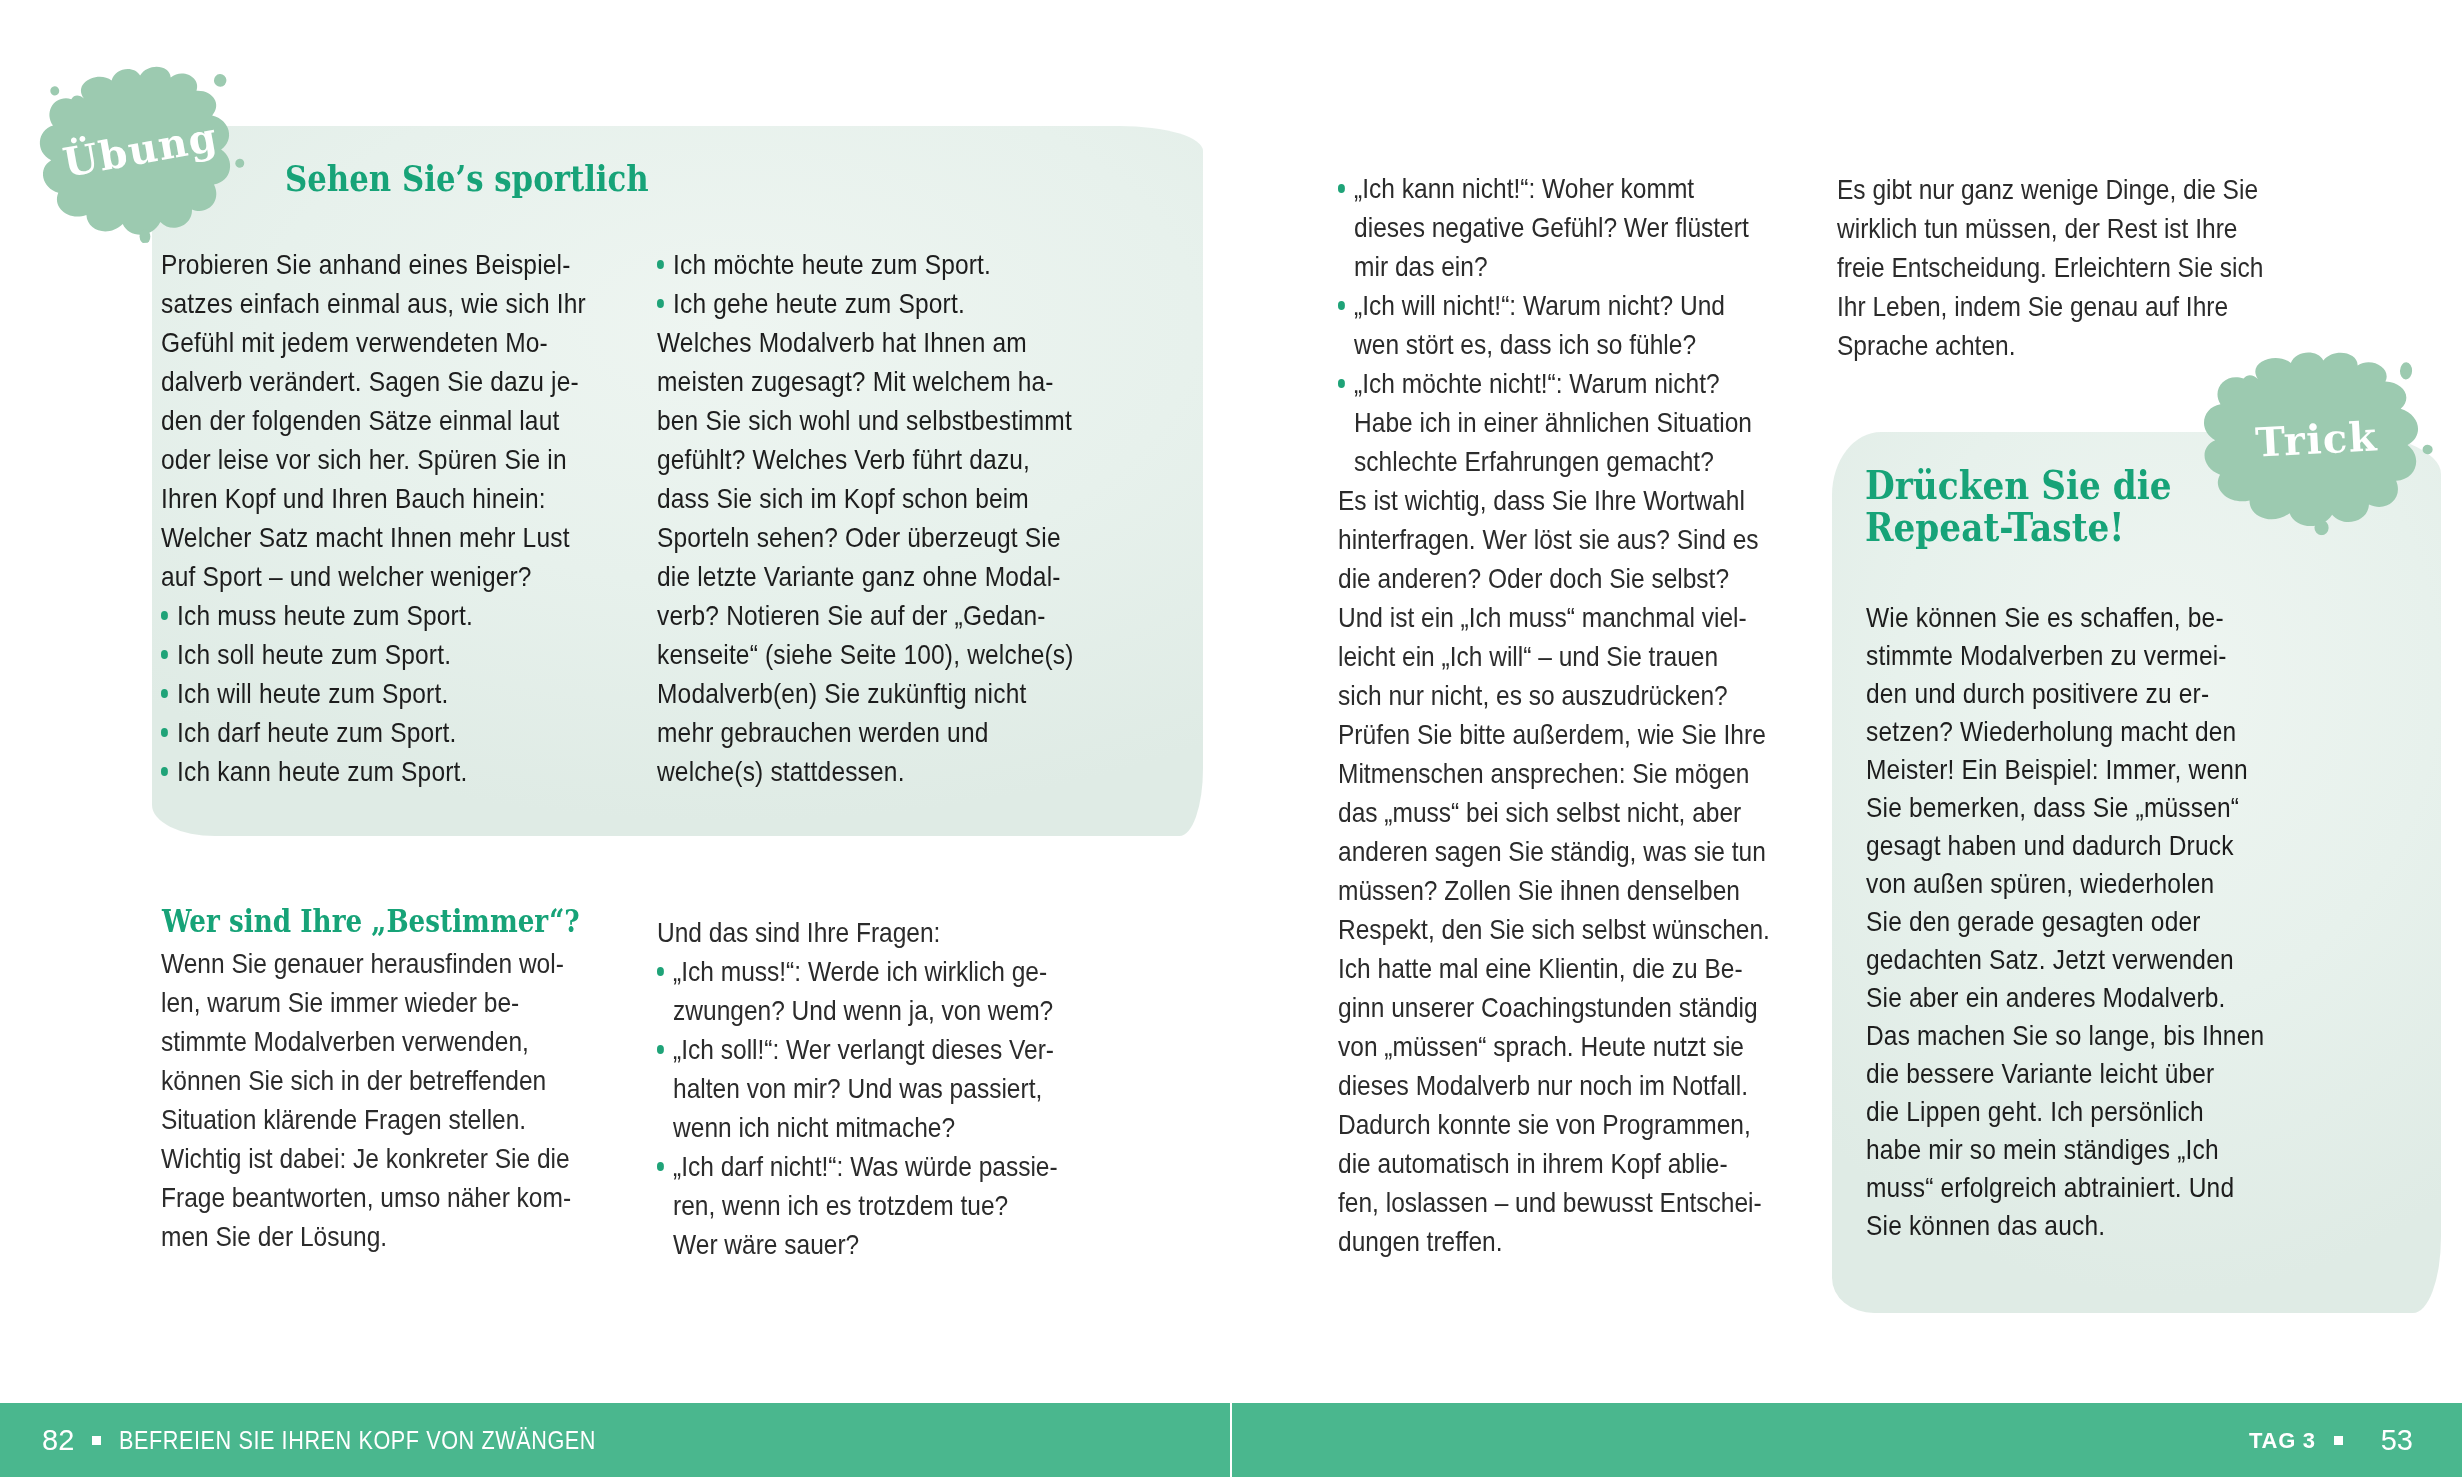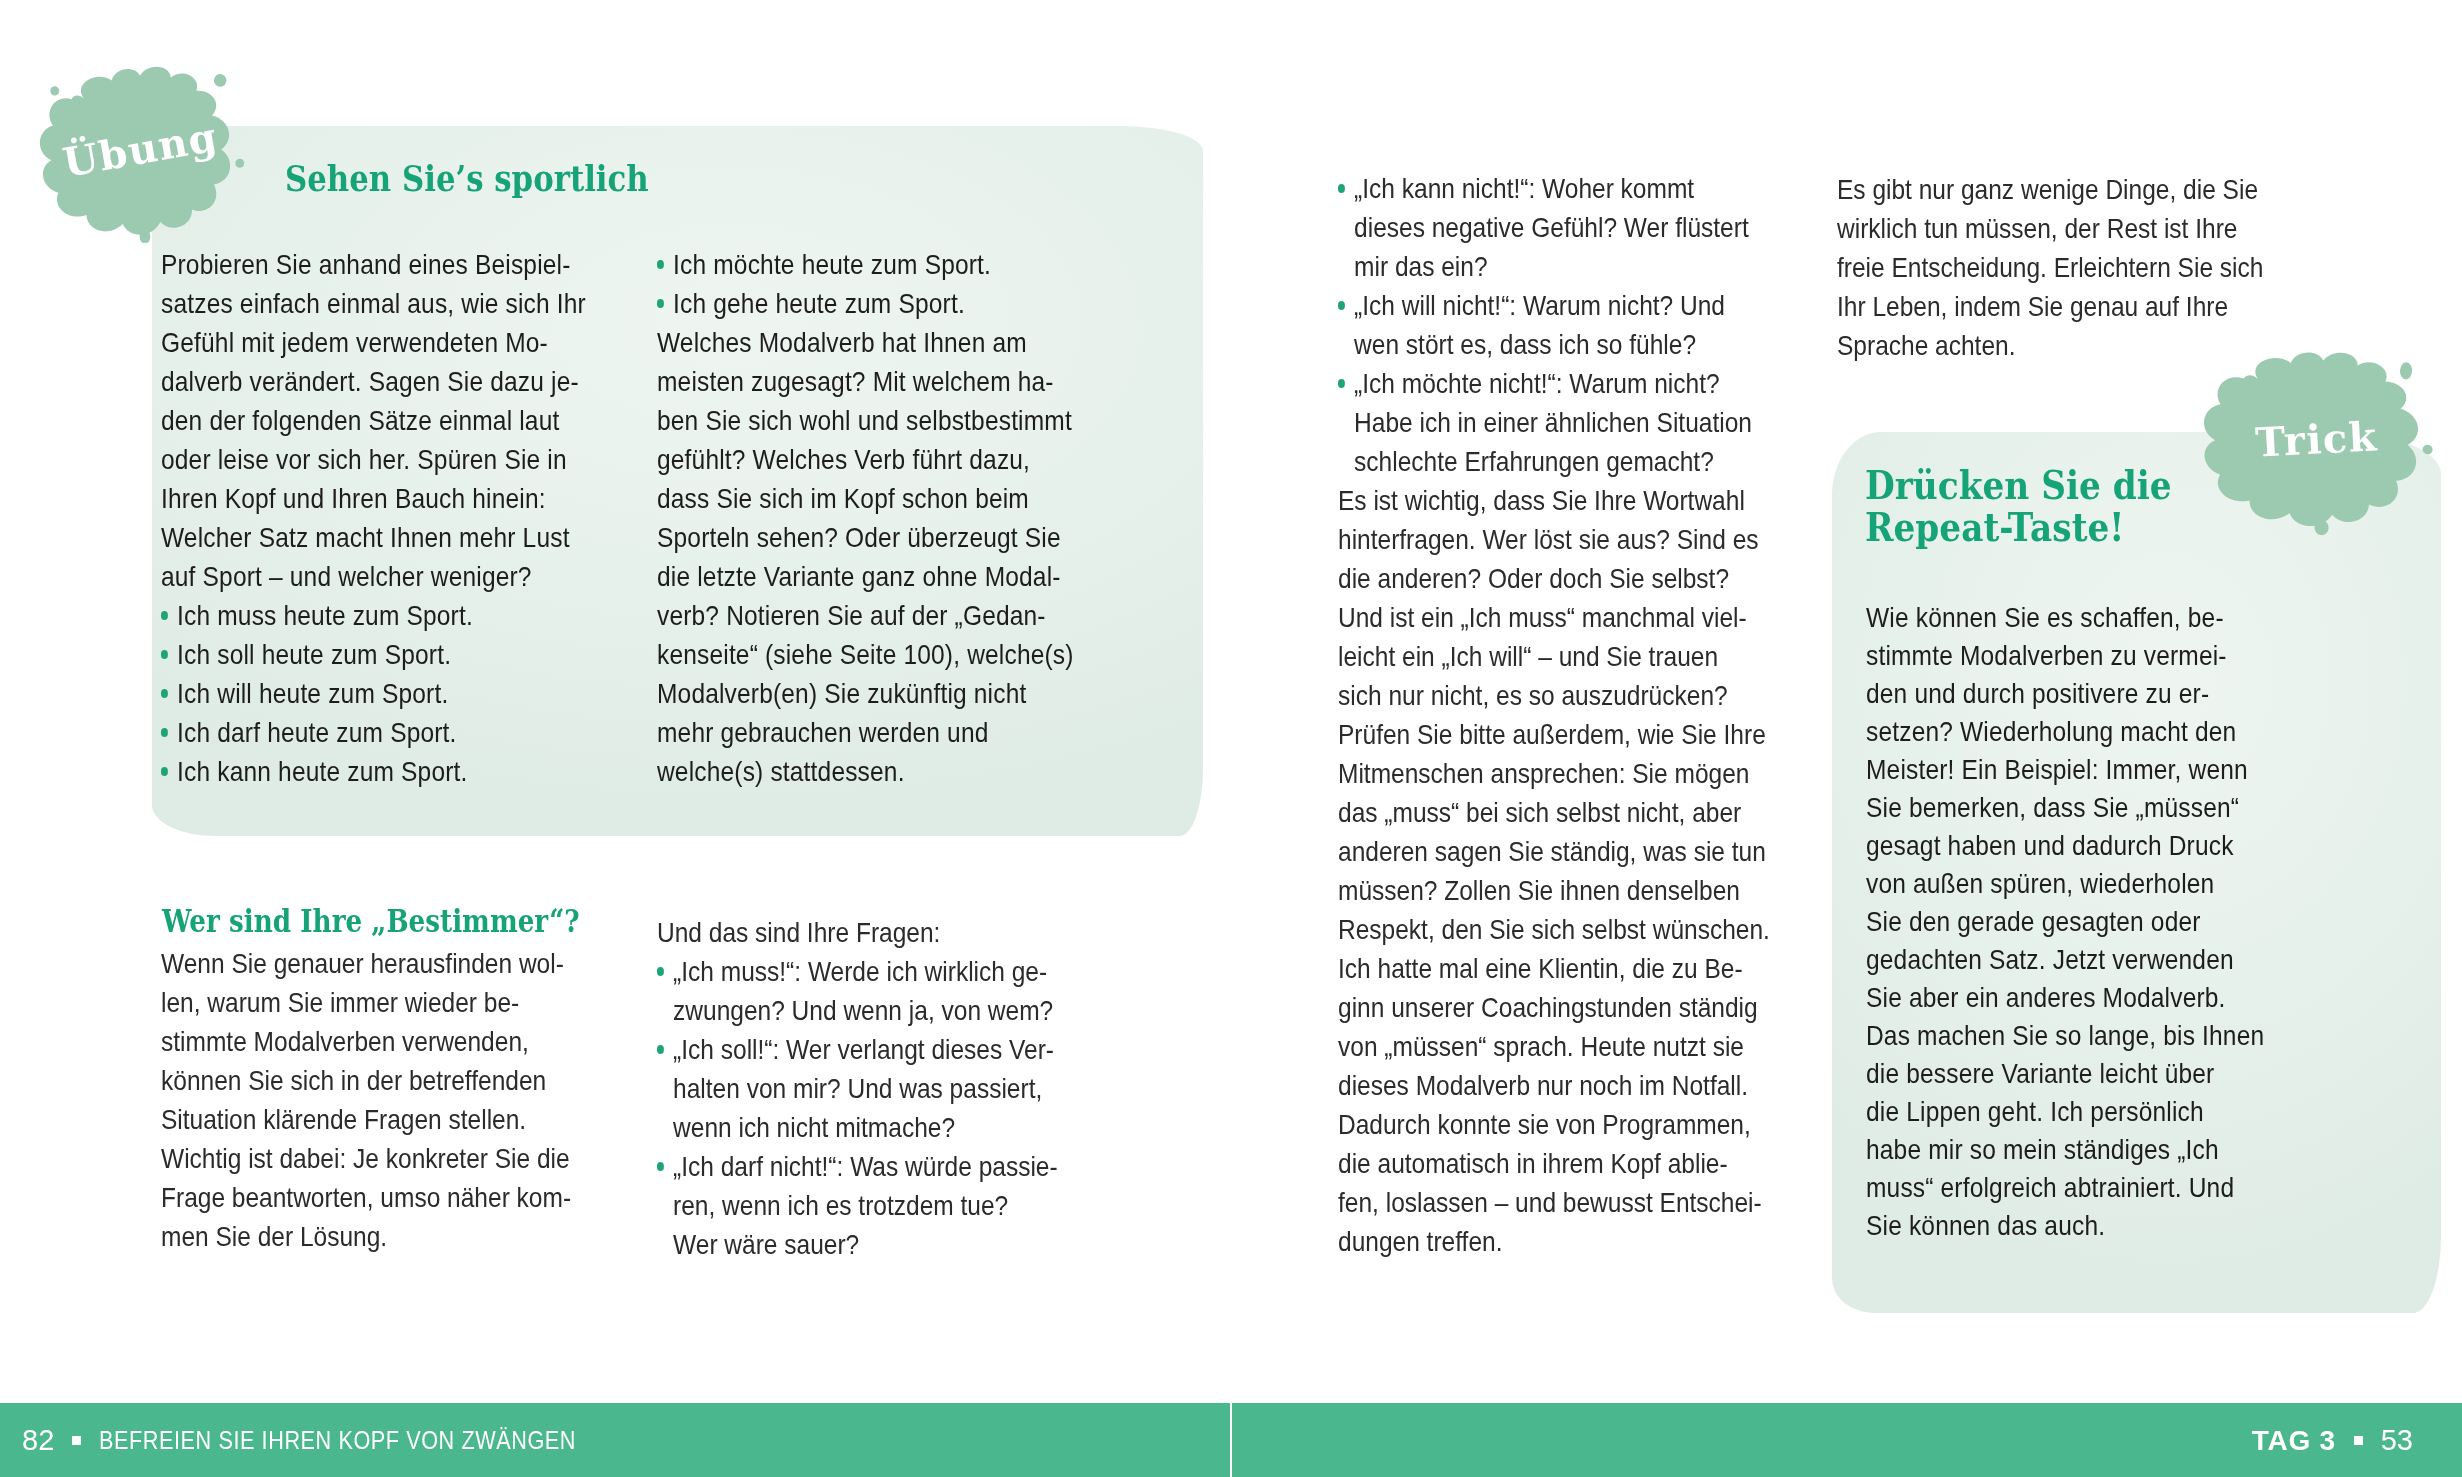--- a/index.html
+++ b/index.html
@@ -61,26 +61,26 @@
   }
   .bullet .lines{flex:1 1 auto;}
   
   #footer-bar{
     position:absolute;left:0;top:1403px;width:2462px;height:75px;background:#4ab78e;
     display:flex;align-items:center;justify-content:space-between;color:#ffffff;
   }
   .footer-group{display:flex;align-items:center;gap:18px;}
   #footer-left{padding-left:22px;}
   #footer-right{padding-right:49px;}
-  .footer-num{font-size:29px;font-weight:normal;}
+  .footer-num{font-size:29px;font-weight:normal;margin-left:20px;}
   .footer-title{
     font-size:26.4px;letter-spacing:0.7px;transform:scaleX(0.82);transform-origin:0 50%;
     white-space:nowrap;
   }
-  .footer-day{font-size:28px;font-weight:bold;letter-spacing:0.7px;}
+  .footer-day{font-size:22px;font-weight:bold;letter-spacing:0.7px;}
   .sep-square{width:9px;height:9px;background:#ffffff;flex:0 0 auto;}
   #gutter-line{position:absolute;left:1230px;top:1403px;width:2.1px;height:75px;background:#ffffff;}
 </style>
 </head>
 <body>
 
 <div id="canvas">
 
   <div class="wash" id="wash-exercise"></div>
   <div class="wash" id="wash-trick"></div>

